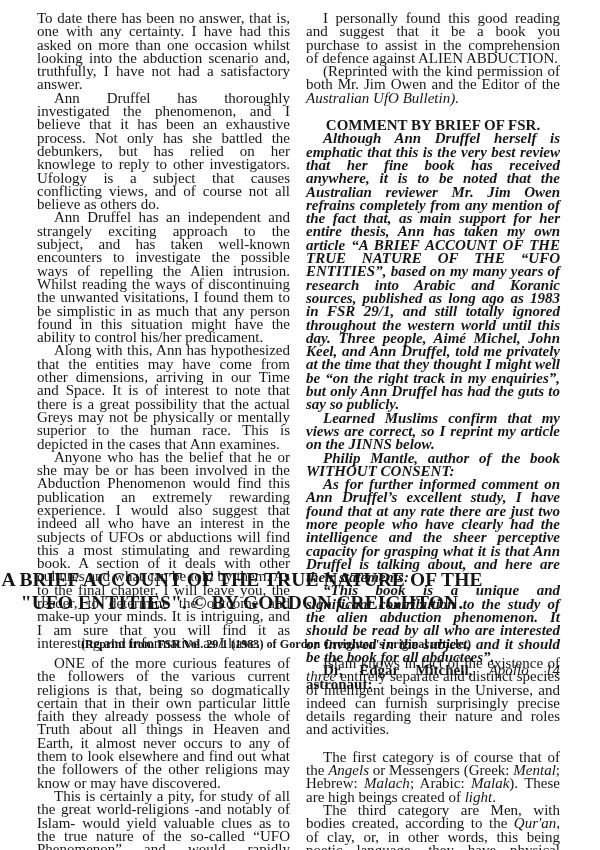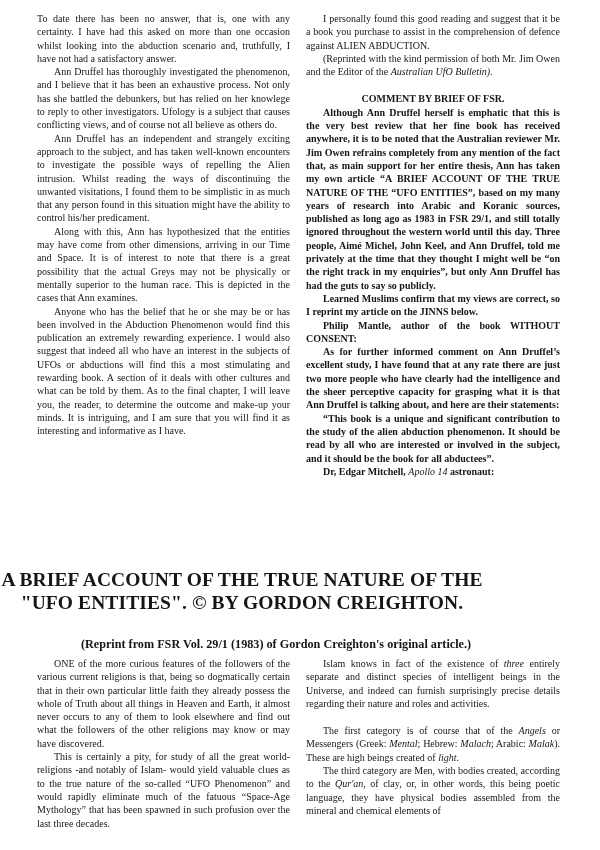--- a/index.html
+++ b/index.html
@@ -1,30 +1,30 @@
 <!DOCTYPE html>
 <html><head>
 <meta charset="utf-8">
 <style>
   html, body { margin: 0; padding: 0; background: #ffffff; }
   body {
     width: 600px; height: 850px; position: relative; overflow: hidden;
     font-family: "Liberation Serif", serif; color: #161616;
   }
   .col {
-    position: absolute; font-size: 10px; line-height: 13.3px;
+    position: absolute; font-size: 15px; line-height: 13.3px;
     text-align: justify; hyphens: none;
   }
   .col p { margin: 0; text-indent: 17px; }
   .col p.noindent { text-indent: 0; }
   #col-left-top { left: 37px; top: 12px; width: 253px; }
   #col-right-top { left: 306px; top: 12px; width: 254px; }
   #col-left-bottom { left: 37px; top: 657px; width: 253px; }
   #col-right-bottom { left: 306px; top: 657px; width: 254px; }
-  .bi { font-weight: bold; }
+  .bi { font-weight: bold; font-style: italic; }
   .b { font-weight: bold; }
   .i { font-style: italic; }
   .subhead { text-align: center; font-weight: bold; text-indent: 0 !important; margin: 0 0 2px 0; }
   .gap { height: 14px; }
   .endmark { display: inline-block; width: 9px; height: 9px; background: #111; vertical-align: -1px; margin-left: 1px; }
   #article-title {
     position: absolute; left: 0; top: 568px; width: 484px; text-align: center;
     font-weight: bold; font-size: 19.5px; line-height: 23px; letter-spacing: 0.1px;
   }
   #article-title div { margin: 0; }

